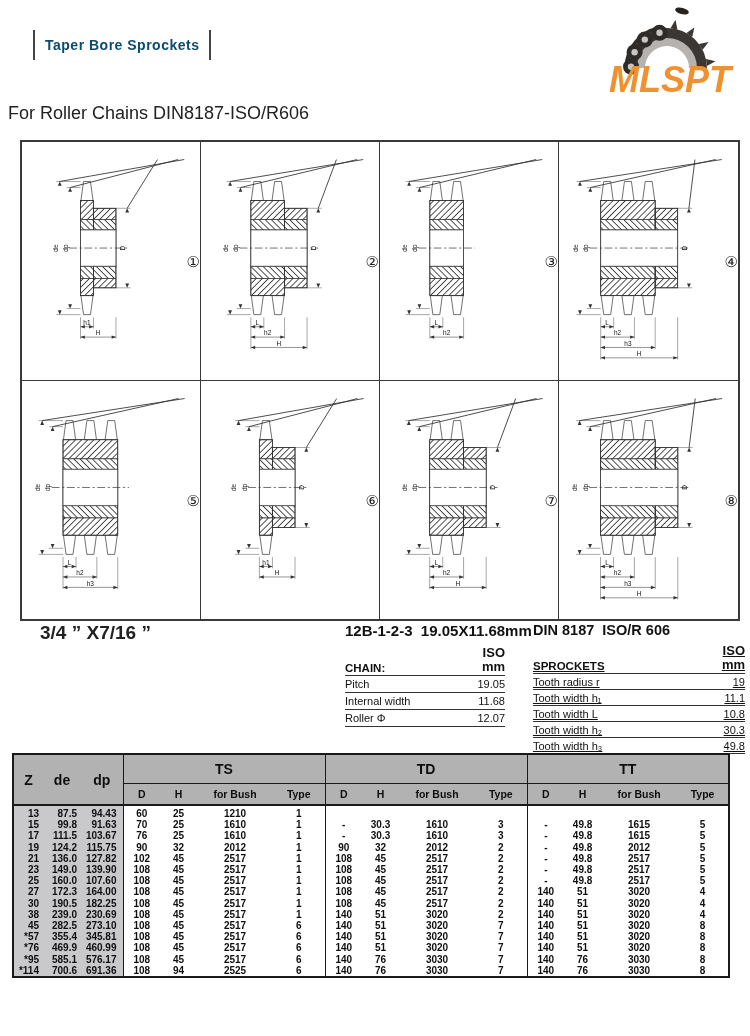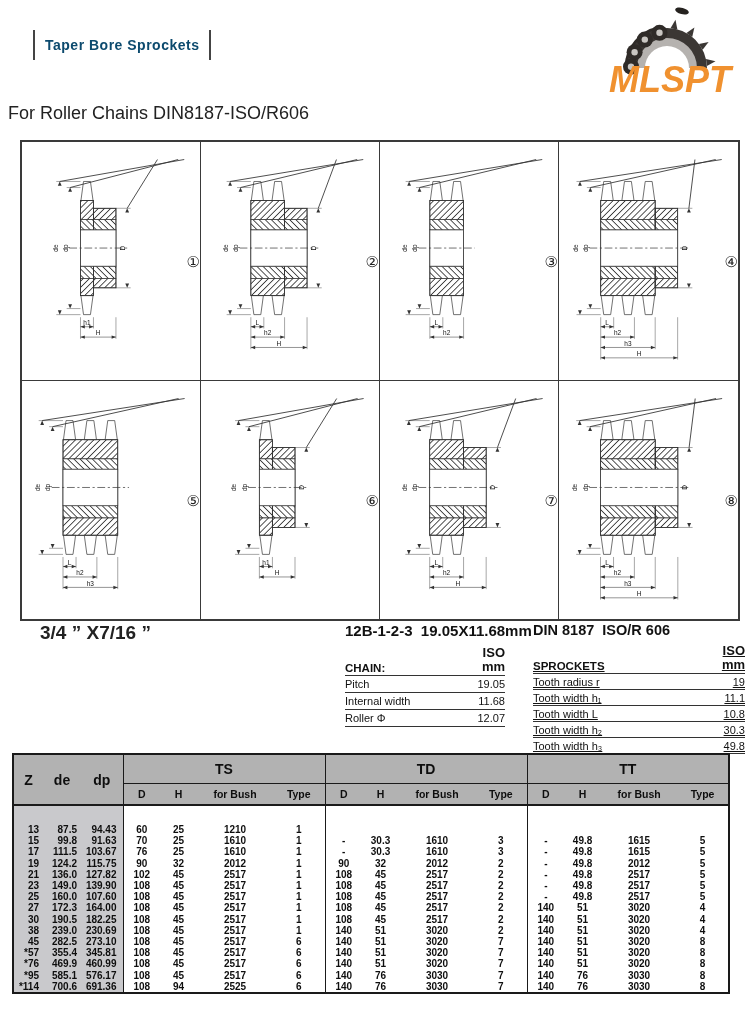--- a/index.html
+++ b/index.html
@@ -51,21 +51,21 @@
   .bigtable{border:2px solid #1a1a1a;}
   .bigtable th{background:#b2b2b2;padding:0;}
   .bigtable thead tr.g th{height:28px;font-size:14px;}
   .bigtable thead tr.s th{height:20px;font-size:10.5px;border-bottom:2px solid #1a1a1a;}
   .bigtable th.idc{font-size:15px;border-bottom:2px solid #1a1a1a;}
   .bigtable th.grp{border-bottom:1.5px solid #1a1a1a;}
   .bigtable .sep{border-right:1.5px solid #1a1a1a;}
   .bigtable td{padding:0;line-height:11.2px;height:11.2px;text-align:center;}
   .bigtable td.idc{background:#c9c9cc;text-align:right;}
   .bigtable td.pr4{padding-right:4px;} .bigtable td.pr6{padding-right:6px;}
-  .bigtable tbody tr:first-child td{padding-top:18px;margin-top:40px;}
+  .bigtable tbody tr:first-child td{padding-top:2px;margin-top:40px;}
 </style>
 </head>
 <body>
 
 <div class="page">
 
   <div class="title-row">
     <span class="tbar"></span>
     <h1 class="page-title">Taper Bore Sprockets</h1>
     <span class="tbar"></span>

